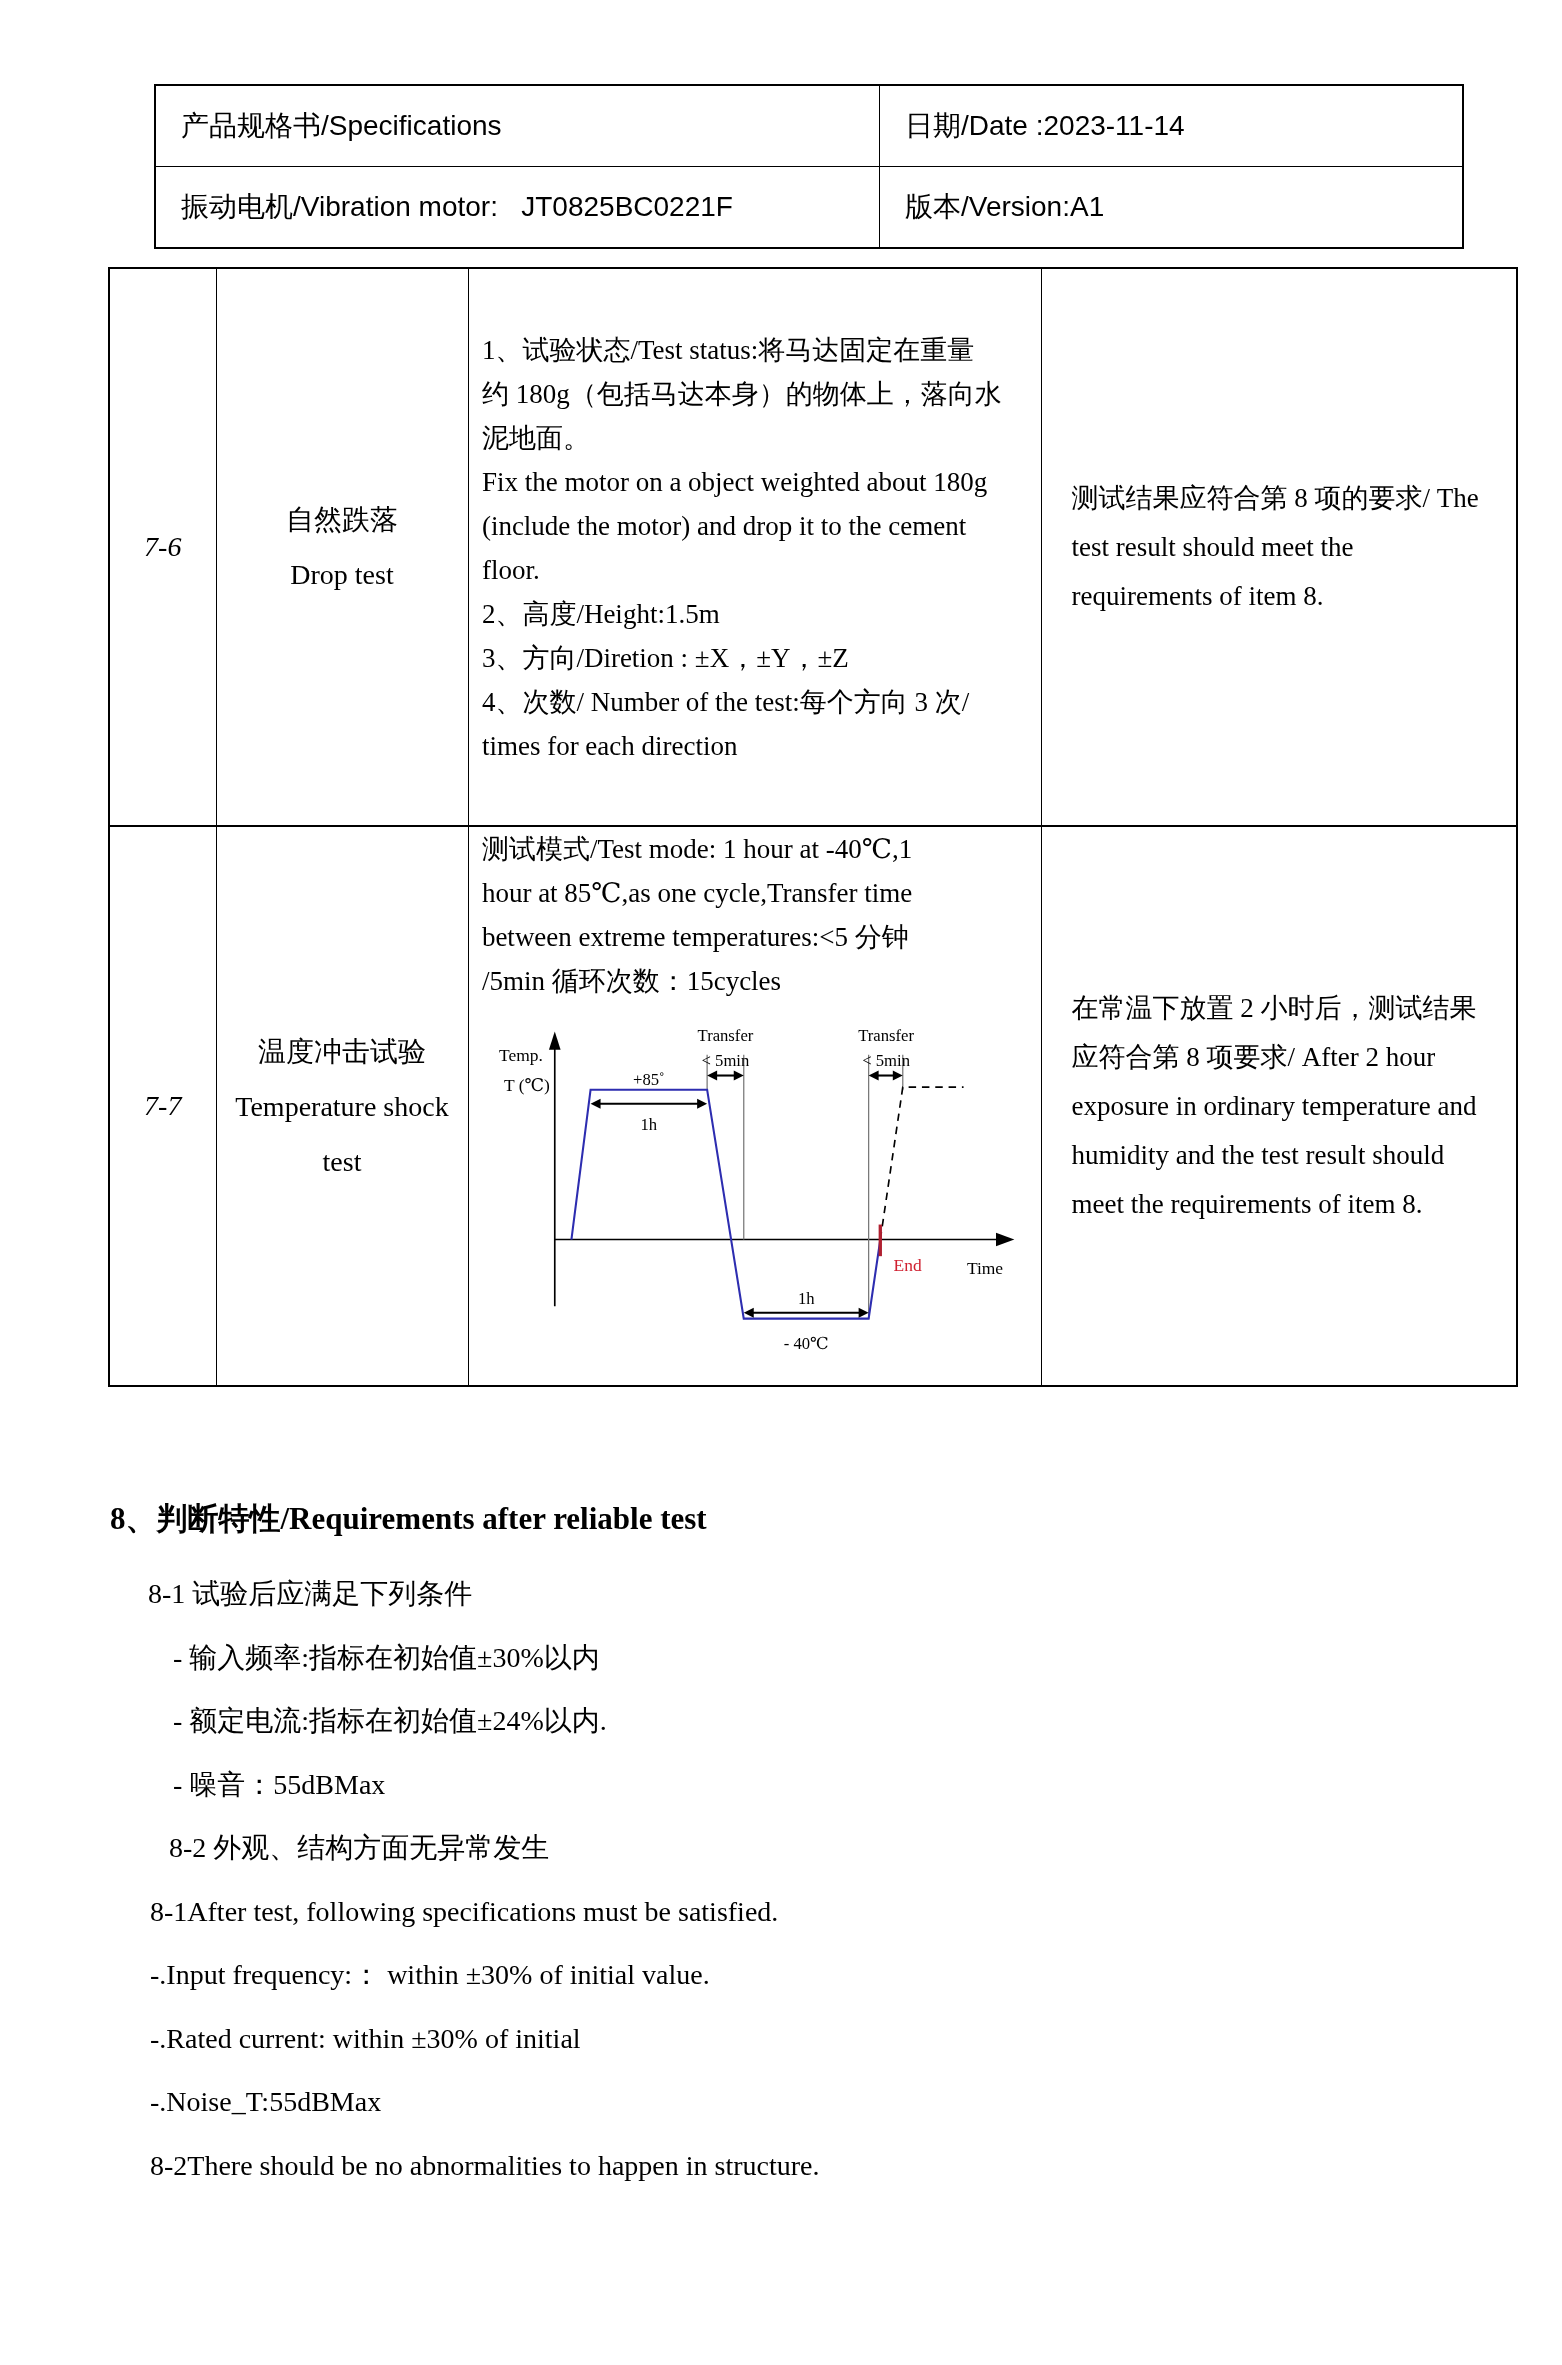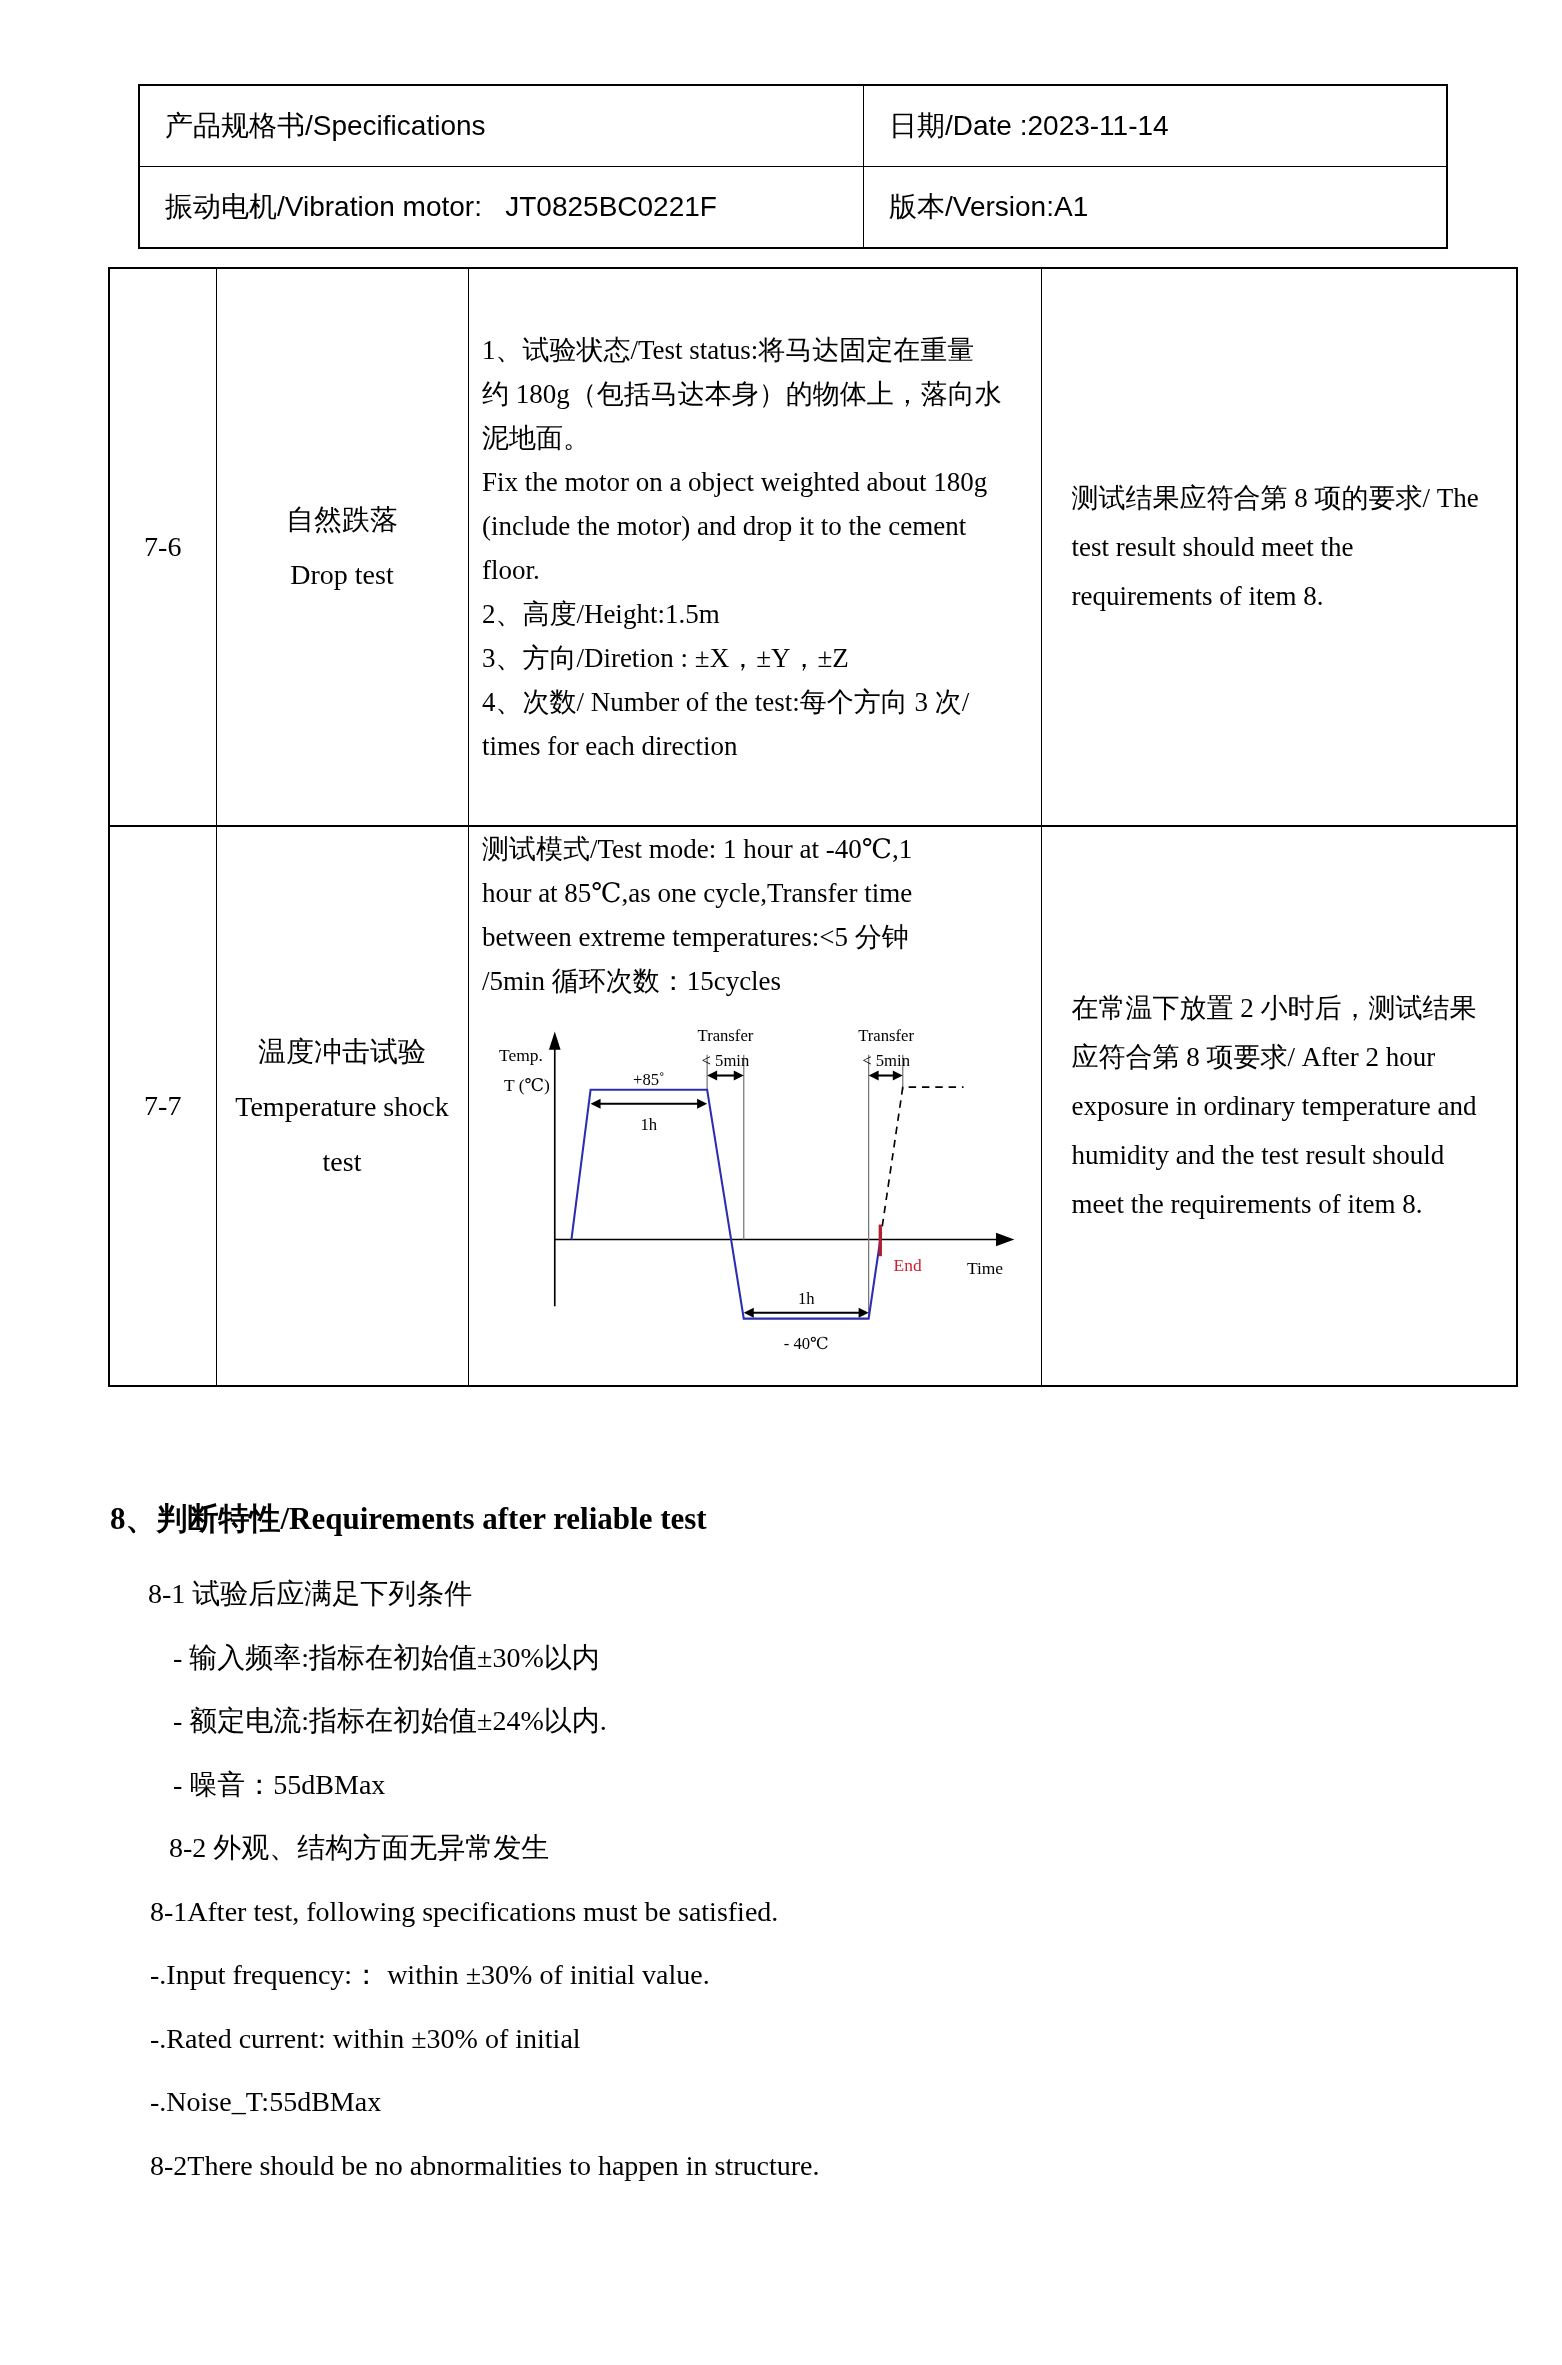--- a/index.html
+++ b/index.html
@@ -2,42 +2,42 @@
 <html style="font-size:13.4px"><head>
 <meta charset="utf-8">
 <style>
   html,body { margin:0; padding:0; background:#ffffff; }
   .page {
     position:relative; width:1562px; height:2366px; background:#fff;
     font-family:"Liberation Serif","DejaVu Serif",serif; color:#000; overflow:hidden;
   }
 
   
-  .hdr { position:absolute; left:138px; top:84px; width:1310px; border:2.5px solid #000; box-sizing:border-box; }
+  .hdr { position:absolute; left:154px; top:84px; width:1310px; border:2.5px solid #000; box-sizing:border-box; }
   .hdr-row { display:flex; height:80px; }
   .hdr-row + .hdr-row { border-top:1.7px solid #000; }
   .hdr-cell {
     display:flex; align-items:center; padding-left:25px; box-sizing:border-box;
     font-family:"Liberation Sans","DejaVu Sans",sans-serif; font-size:28px; white-space:pre;
   }
   .hdr-cell + .hdr-cell { border-left:1.7px solid #000; }
   .hc-main { width:723px; }
   .hc-date { flex:1; }
   .hc-page { width:289px; }
   .hc-ver  { flex:1; }
 
   
   .spec-table {
     position:absolute; left:108px; top:267px;
     border-collapse:collapse; table-layout:fixed; border:2.5px solid #000;
   }
   .spec-table td { border:1.7px solid #000; vertical-align:middle; box-sizing:border-box; padding:0; }
   .spec-table tr.r1 td { border-bottom:2.5px solid #000; height:558px; }
   .spec-table tr.r2 td { height:560px; }
-  td.c-id   { width:107px; text-align:center; font-size:28px; }
+  td.c-id   { width:107px; text-align:center; font-size:28px;font-style:italic; }
   td.c-name { width:252px; text-align:center; font-size:28px; }
   td.c-desc { width:562px; padding:8.4px 20px 6.7px 13.4px; }
   td.c-req  { width:476px; padding:0 30px;margin-top:28px; }
   .name-txt { white-space:pre-line; line-height:55px; }
   .desc-txt { white-space:pre-line; font-size:27px; line-height:44px; }
   .req-txt  { font-size:27px; line-height:49px; }
   td.c-desc.top { vertical-align:top; padding-top:0; }
 
   
   .chart-wrap { margin-top:3.4px; margin-left:1.7px; }

